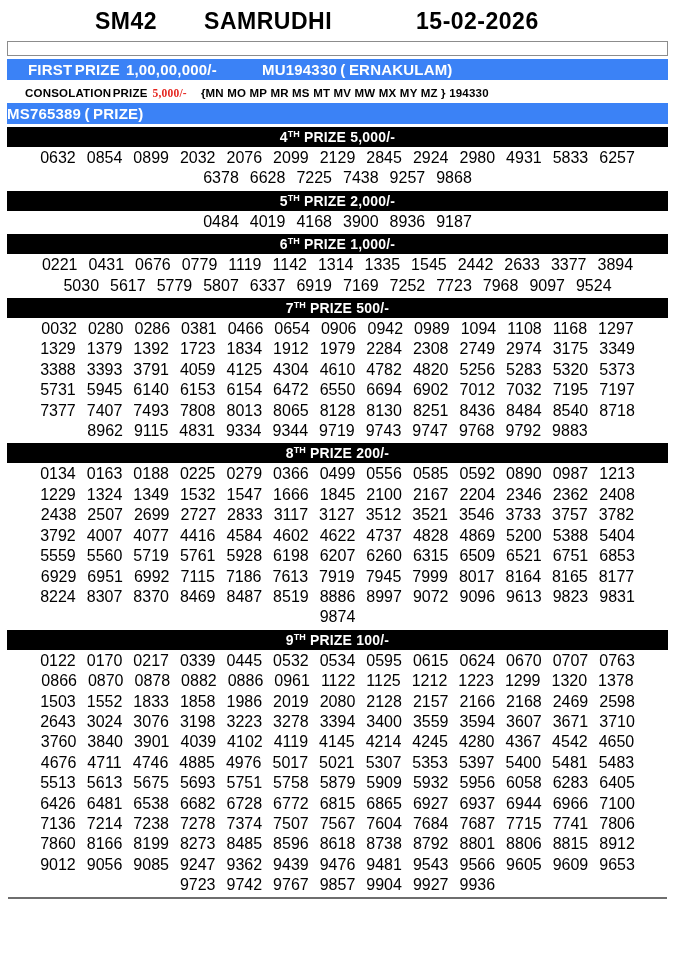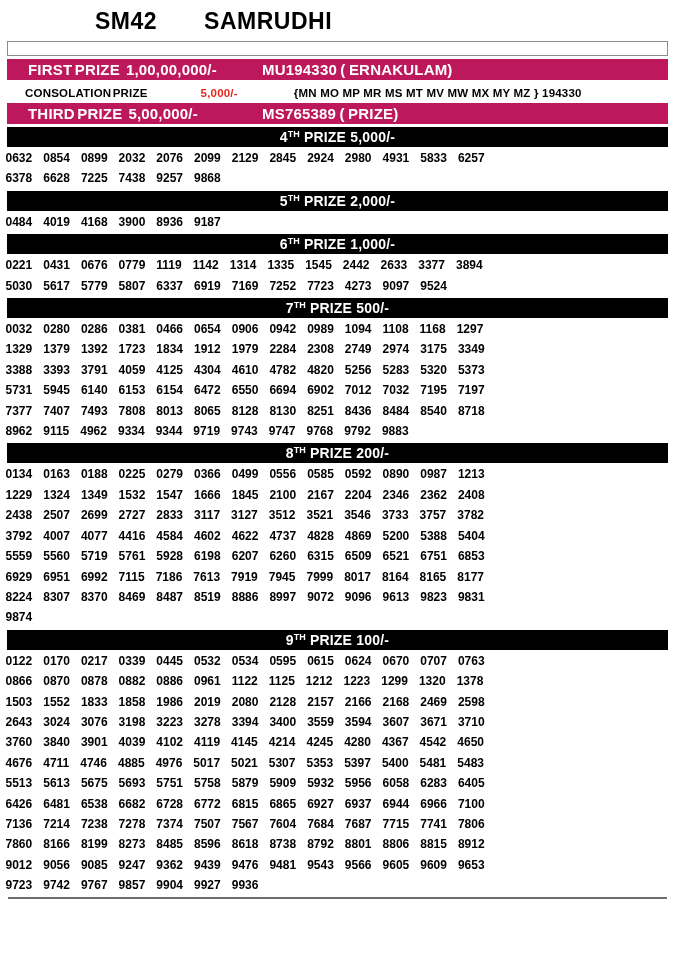--- a/index.html
+++ b/index.html
@@ -22,88 +22,85 @@
   .titlebar .t3{margin-left:84px;}
 
   
   .empty-bar{
     margin:3px 7px;height:13px;background:#fff;
     border:1px solid #8c8c8c;
   }
 
   
   .pbar{
-    margin:0 7px 3px 7px;background:#be185d;color:#fff;
+    margin:0 7px 3px 7px;background:#3b82f6;color:#fff;
     height:21px;display:flex;align-items:center;
     font-weight:700;font-size:15px;letter-spacing:.2px;
     white-space:nowrap;
   }
   .pb-left{margin-left:21px;width:234px;display:flex;gap:6px;word-spacing:-2px;}
   .pb-winner{word-spacing:-1px;}
 
   
   .consolation{
     height:20px;display:flex;align-items:center;
     padding-left:25px;font-size:11.5px;font-weight:700;
-    letter-spacing:.2px;white-space:nowrap;gap:48px;
+    letter-spacing:.2px;white-space:nowrap;
   }
   .consolation .c-label{word-spacing:-2px;}
-  .consolation .c-amount{color:#e52620;margin-left:5px;}
-  .consolation .c-series{margin-left:8px;}
+  .consolation .c-amount{color:#e52620;margin-left:5px;font-family:Liberation Serif, serif;}
+  .consolation .c-series{margin-left:14px;}
 
   
   .section-bar{
     margin:2px 7px 1px 7px;background:#000;color:#fff;
     height:20px;display:flex;align-items:center;justify-content:center;
     font-weight:700;font-size:14px;letter-spacing:.2px;
   }
   .section-bar sup{
     font-size:9px;line-height:0;position:relative;top:-3px;letter-spacing:0;
   }
   .num-row{
-    text-align:left;font-weight:700;font-size:12px;
+    text-align:center;font-weight:400;font-size:16px;
     line-height:20.4px;white-space:nowrap;
   }
   .num{display:inline-block;margin:0 5.5px;}
 
   
   .bottom-rule{height:2px;background:#6e6e6e;margin:1px 8px 0 8px;}
 </style>
 </head>
 <body>
 
 <div class="page">
 
   <header class="titlebar">
     <span class="t1">SM42</span>
     <span class="t2">SAMRUDHI</span>
+    <span class="t3">15-02-2026</span>
   </header>
 
   <div class="empty-bar"></div>
 
   <div class="pbar">
     <span class="pb-left">
       <span>FIRST PRIZE</span>
       <span>1,00,00,000/-</span>
     </span>
     <span class="pb-winner">MU194330 ( ERNAKULAM)</span>
   </div>
 
   <div class="consolation">
     <span class="c-label">CONSOLATION PRIZE</span>
     <span class="c-amount">5,000/-</span>
     <span class="c-series">{MN MO MP MR MS MT MV MW MX MY MZ } 194330</span>
   </div>
 
 
   <div class="pbar">
-    <span class="pb-left">
-      <span>THIRD PRIZE</span>
-      <span>5,00,000/-</span>
-    </span>
     <span class="pb-winner">MS765389 ( PRIZE)</span>
   </div>
 
   <main id="sections">
       <div class="section-bar">
         <span>4</span>
         <sup>TH</sup>
         <span>&nbsp;PRIZE 5,000/-</span>
       </div>
       <div class="num-row"><span class="num">0632</span><span class="num">0854</span><span class="num">0899</span><span class="num">2032</span><span class="num">2076</span><span class="num">2099</span><span class="num">2129</span><span class="num">2845</span><span class="num">2924</span><span class="num">2980</span><span class="num">4931</span><span class="num">5833</span><span class="num">6257</span></div>
@@ -113,32 +110,32 @@
         <sup>TH</sup>
         <span>&nbsp;PRIZE 2,000/-</span>
       </div>
       <div class="num-row"><span class="num">0484</span><span class="num">4019</span><span class="num">4168</span><span class="num">3900</span><span class="num">8936</span><span class="num">9187</span></div>
       <div class="section-bar">
         <span>6</span>
         <sup>TH</sup>
         <span>&nbsp;PRIZE 1,000/-</span>
       </div>
       <div class="num-row"><span class="num">0221</span><span class="num">0431</span><span class="num">0676</span><span class="num">0779</span><span class="num">1119</span><span class="num">1142</span><span class="num">1314</span><span class="num">1335</span><span class="num">1545</span><span class="num">2442</span><span class="num">2633</span><span class="num">3377</span><span class="num">3894</span></div>
-      <div class="num-row"><span class="num">5030</span><span class="num">5617</span><span class="num">5779</span><span class="num">5807</span><span class="num">6337</span><span class="num">6919</span><span class="num">7169</span><span class="num">7252</span><span class="num">7723</span><span class="num">4273</span><span class="num">9097</span><span class="num">9524</span></div>
+      <div class="num-row"><span class="num">5030</span><span class="num">5617</span><span class="num">5779</span><span class="num">5807</span><span class="num">6337</span><span class="num">6919</span><span class="num">7169</span><span class="num">7252</span><span class="num">7723</span><span class="num">7968</span><span class="num">9097</span><span class="num">9524</span></div>
       <div class="section-bar">
         <span>7</span>
         <sup>TH</sup>
         <span>&nbsp;PRIZE 500/-</span>
       </div>
       <div class="num-row"><span class="num">0032</span><span class="num">0280</span><span class="num">0286</span><span class="num">0381</span><span class="num">0466</span><span class="num">0654</span><span class="num">0906</span><span class="num">0942</span><span class="num">0989</span><span class="num">1094</span><span class="num">1108</span><span class="num">1168</span><span class="num">1297</span></div>
       <div class="num-row"><span class="num">1329</span><span class="num">1379</span><span class="num">1392</span><span class="num">1723</span><span class="num">1834</span><span class="num">1912</span><span class="num">1979</span><span class="num">2284</span><span class="num">2308</span><span class="num">2749</span><span class="num">2974</span><span class="num">3175</span><span class="num">3349</span></div>
       <div class="num-row"><span class="num">3388</span><span class="num">3393</span><span class="num">3791</span><span class="num">4059</span><span class="num">4125</span><span class="num">4304</span><span class="num">4610</span><span class="num">4782</span><span class="num">4820</span><span class="num">5256</span><span class="num">5283</span><span class="num">5320</span><span class="num">5373</span></div>
       <div class="num-row"><span class="num">5731</span><span class="num">5945</span><span class="num">6140</span><span class="num">6153</span><span class="num">6154</span><span class="num">6472</span><span class="num">6550</span><span class="num">6694</span><span class="num">6902</span><span class="num">7012</span><span class="num">7032</span><span class="num">7195</span><span class="num">7197</span></div>
       <div class="num-row"><span class="num">7377</span><span class="num">7407</span><span class="num">7493</span><span class="num">7808</span><span class="num">8013</span><span class="num">8065</span><span class="num">8128</span><span class="num">8130</span><span class="num">8251</span><span class="num">8436</span><span class="num">8484</span><span class="num">8540</span><span class="num">8718</span></div>
-      <div class="num-row"><span class="num">8962</span><span class="num">9115</span><span class="num">4962</span><span class="num">9334</span><span class="num">9344</span><span class="num">9719</span><span class="num">9743</span><span class="num">9747</span><span class="num">9768</span><span class="num">9792</span><span class="num">9883</span></div>
+      <div class="num-row"><span class="num">8962</span><span class="num">9115</span><span class="num">4831</span><span class="num">9334</span><span class="num">9344</span><span class="num">9719</span><span class="num">9743</span><span class="num">9747</span><span class="num">9768</span><span class="num">9792</span><span class="num">9883</span></div>
       <div class="section-bar">
         <span>8</span>
         <sup>TH</sup>
         <span>&nbsp;PRIZE 200/-</span>
       </div>
       <div class="num-row"><span class="num">0134</span><span class="num">0163</span><span class="num">0188</span><span class="num">0225</span><span class="num">0279</span><span class="num">0366</span><span class="num">0499</span><span class="num">0556</span><span class="num">0585</span><span class="num">0592</span><span class="num">0890</span><span class="num">0987</span><span class="num">1213</span></div>
       <div class="num-row"><span class="num">1229</span><span class="num">1324</span><span class="num">1349</span><span class="num">1532</span><span class="num">1547</span><span class="num">1666</span><span class="num">1845</span><span class="num">2100</span><span class="num">2167</span><span class="num">2204</span><span class="num">2346</span><span class="num">2362</span><span class="num">2408</span></div>
       <div class="num-row"><span class="num">2438</span><span class="num">2507</span><span class="num">2699</span><span class="num">2727</span><span class="num">2833</span><span class="num">3117</span><span class="num">3127</span><span class="num">3512</span><span class="num">3521</span><span class="num">3546</span><span class="num">3733</span><span class="num">3757</span><span class="num">3782</span></div>
       <div class="num-row"><span class="num">3792</span><span class="num">4007</span><span class="num">4077</span><span class="num">4416</span><span class="num">4584</span><span class="num">4602</span><span class="num">4622</span><span class="num">4737</span><span class="num">4828</span><span class="num">4869</span><span class="num">5200</span><span class="num">5388</span><span class="num">5404</span></div>
       <div class="num-row"><span class="num">5559</span><span class="num">5560</span><span class="num">5719</span><span class="num">5761</span><span class="num">5928</span><span class="num">6198</span><span class="num">6207</span><span class="num">6260</span><span class="num">6315</span><span class="num">6509</span><span class="num">6521</span><span class="num">6751</span><span class="num">6853</span></div>

